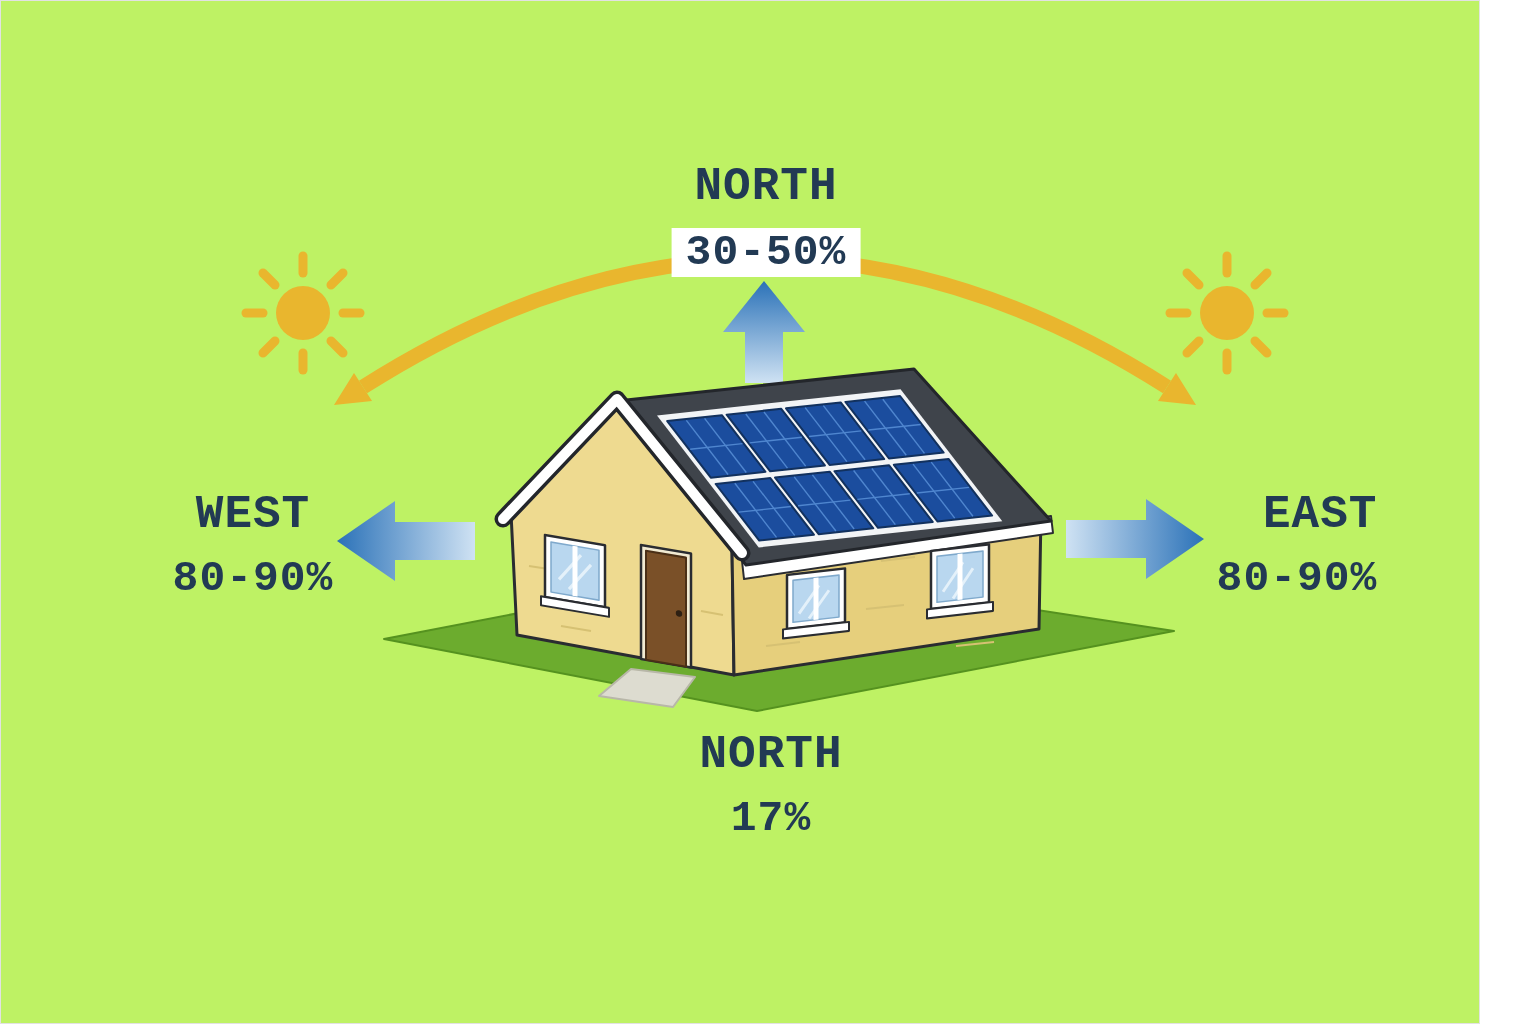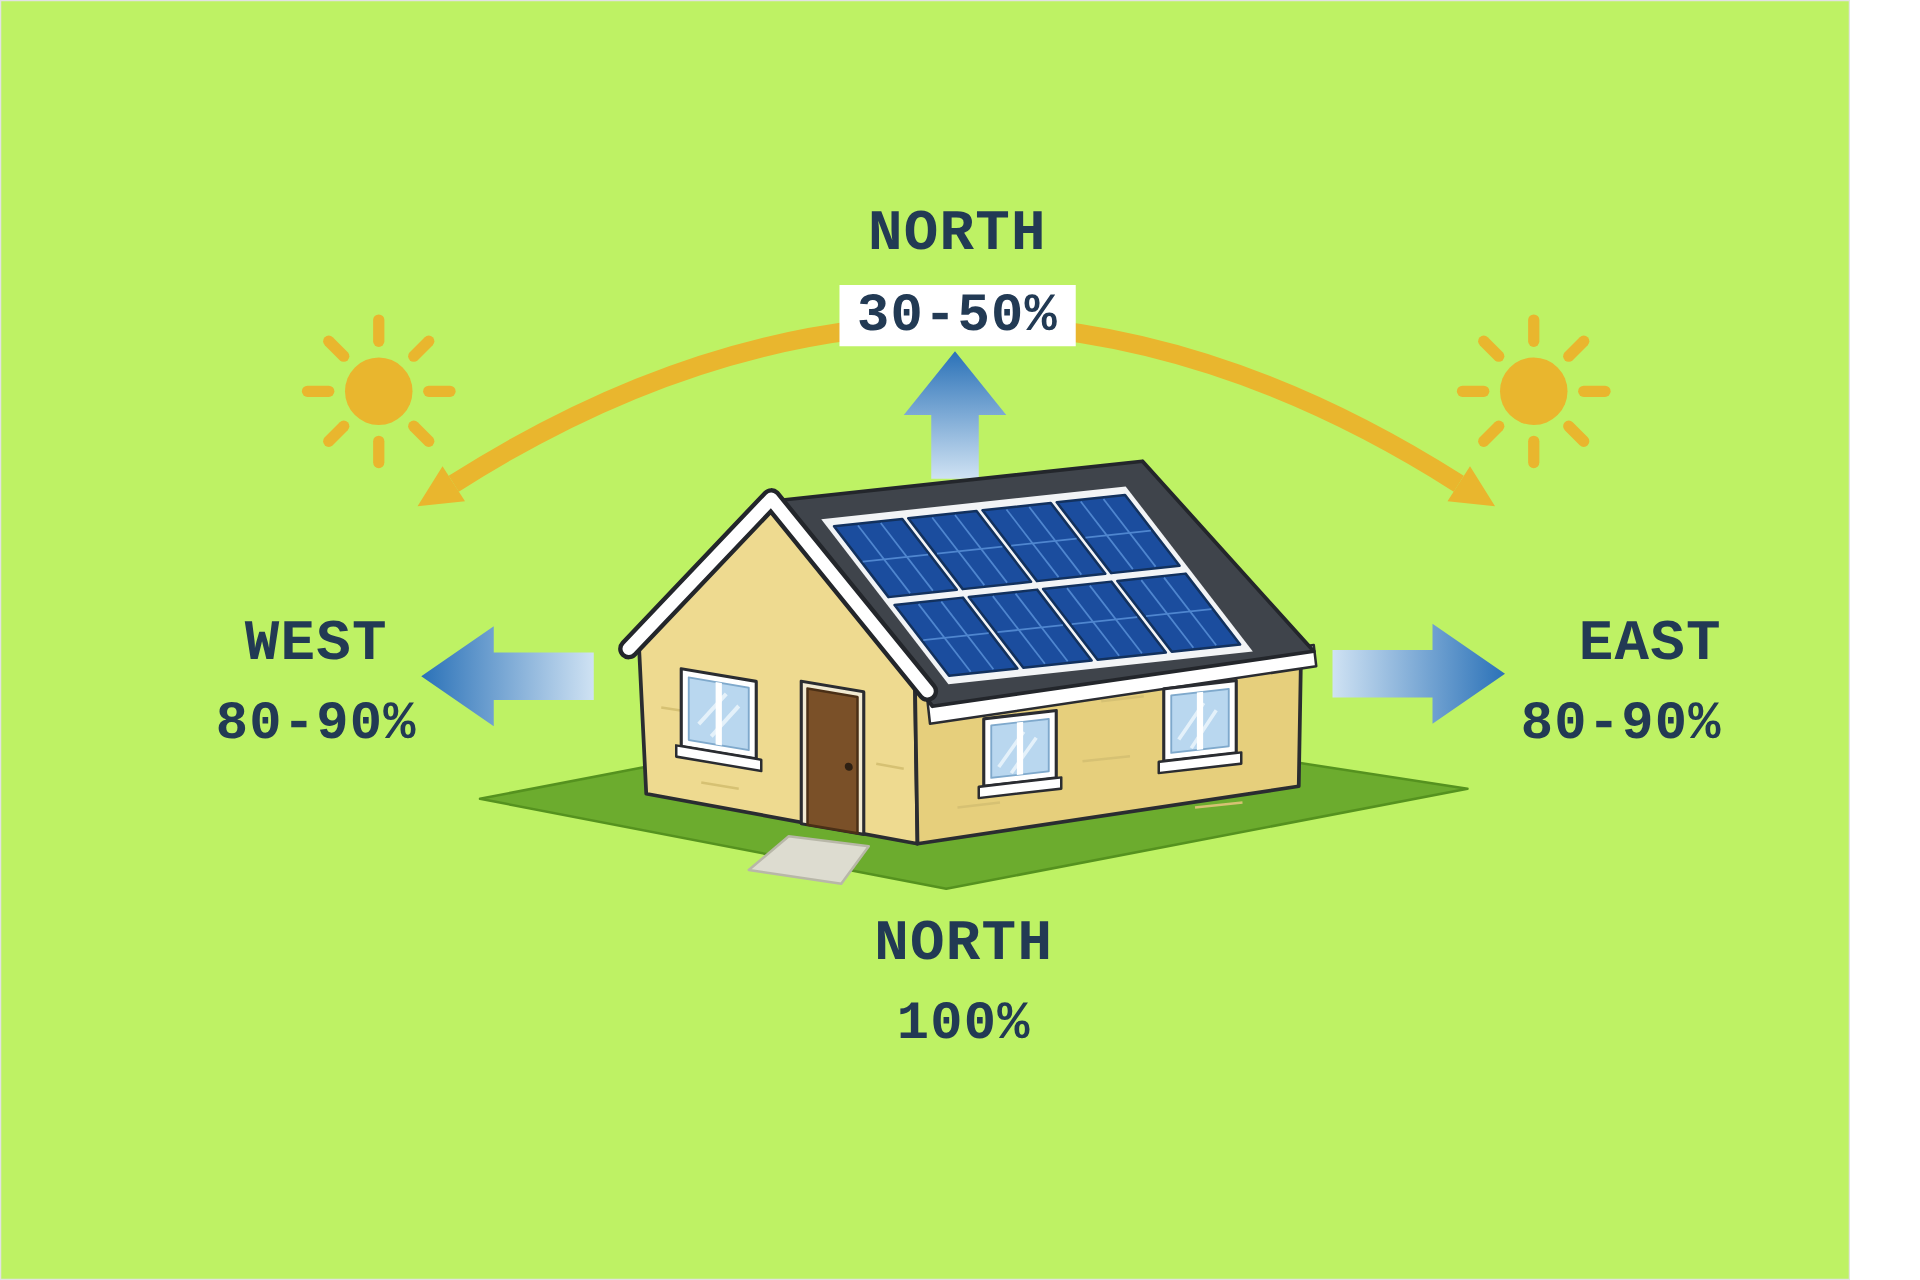--- a/index.html
+++ b/index.html
@@ -145,16 +145,16 @@
     <div class="dir-value">80-90%</div>
   </div>
 
   <div class="dir dir-east">
     <div class="dir-label">EAST</div>
     <div class="dir-value">80-90%</div>
   </div>
 
   <div class="dir dir-south">
     <div class="dir-label">NORTH</div>
-    <div class="dir-value">100%</div>
+    <div class="dir-value">17%</div>
   </div>
 
 </div>
 
 </body></html>

